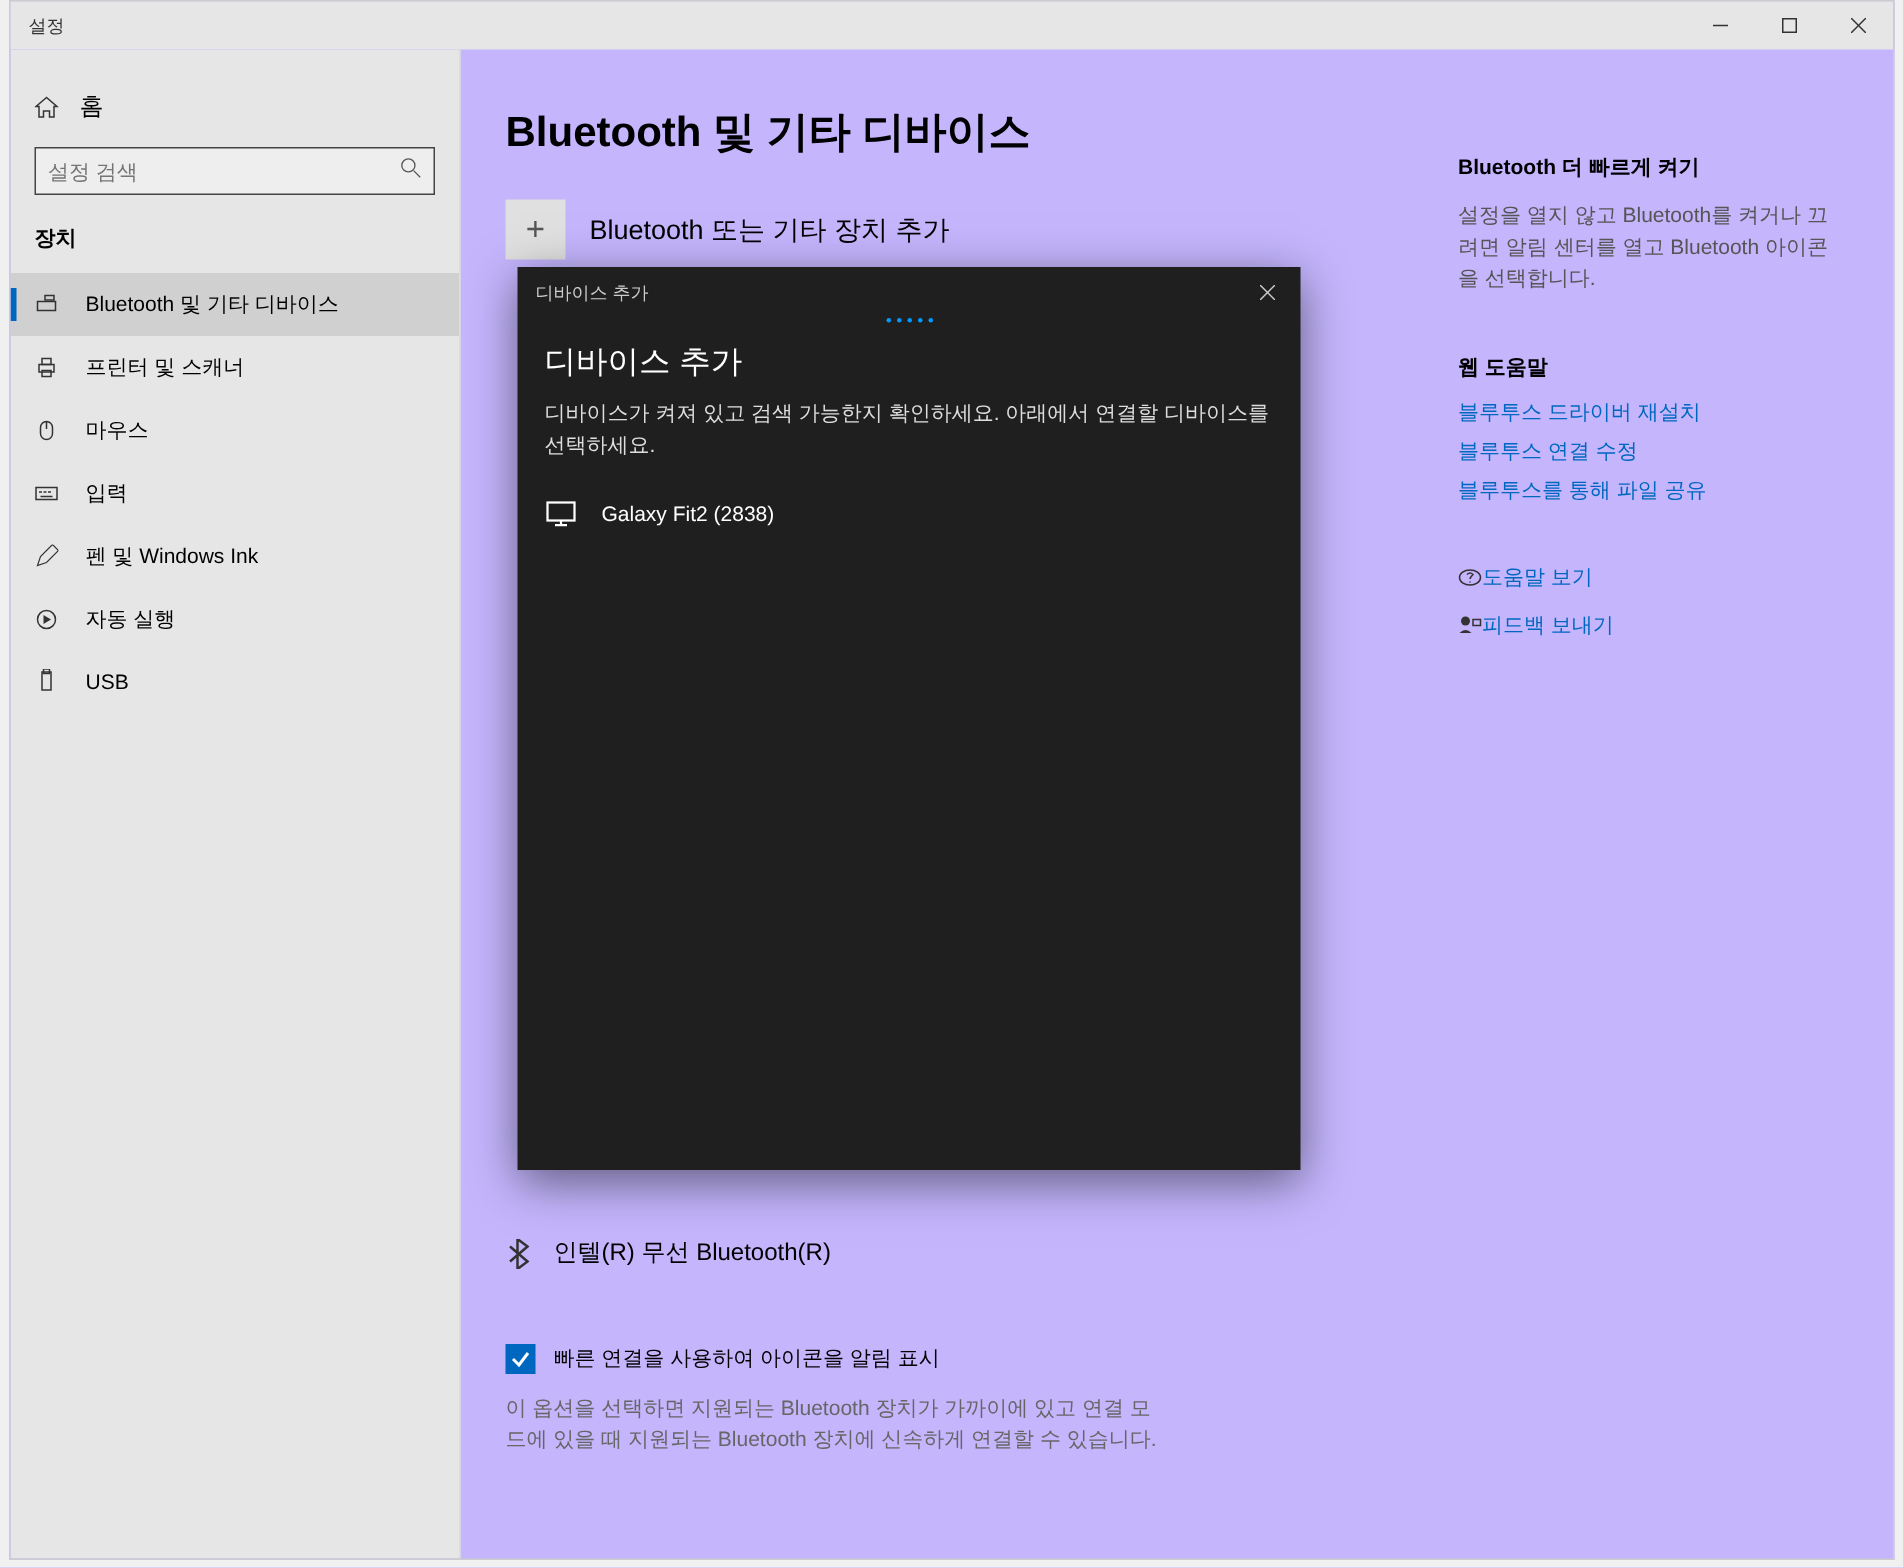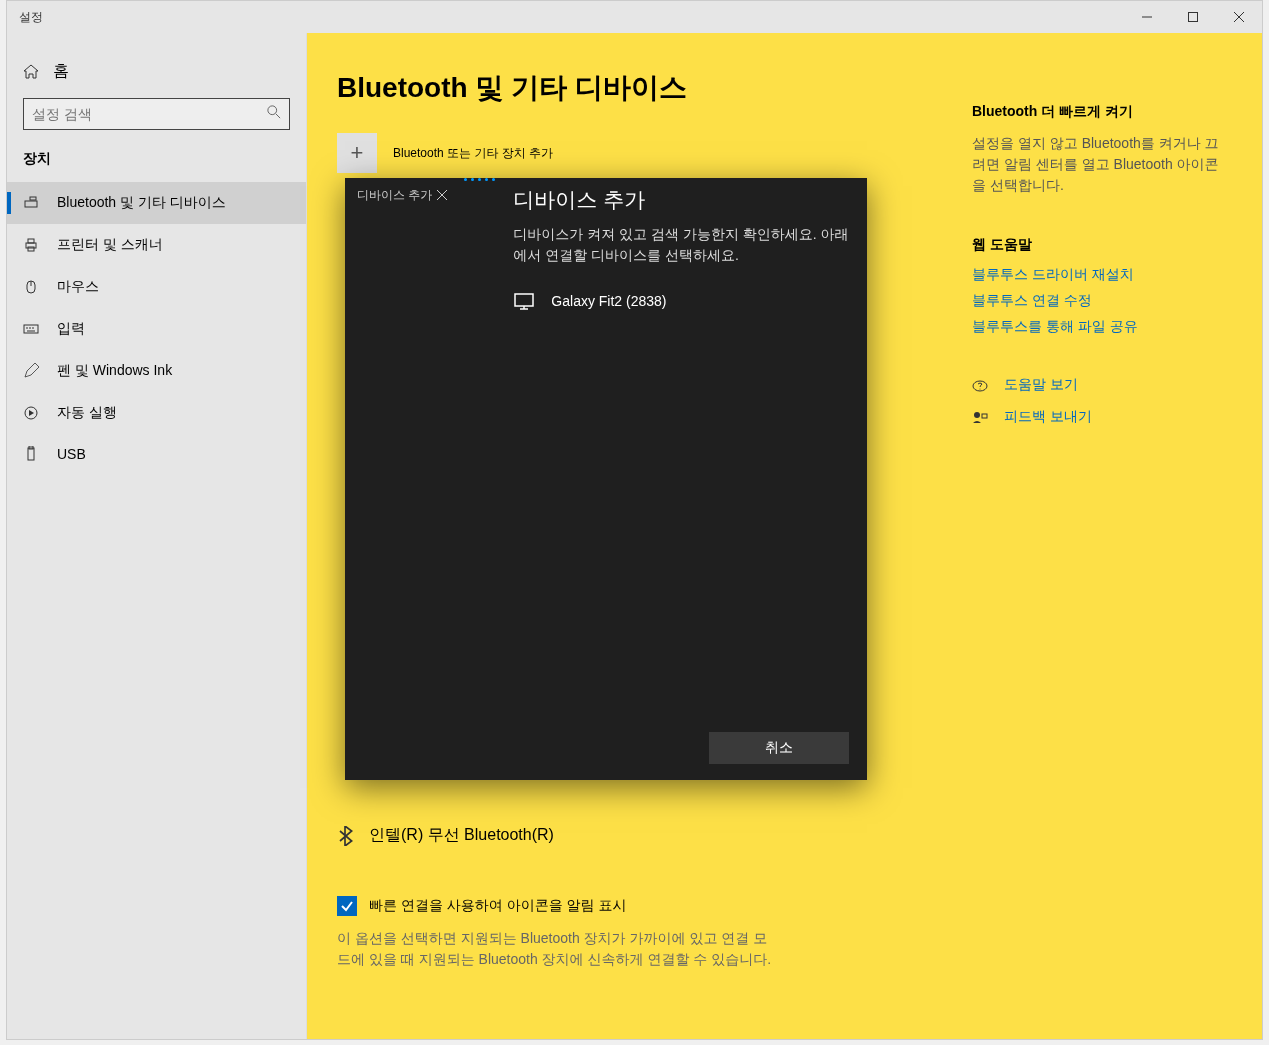--- a/index.html
+++ b/index.html
@@ -1,17 +1,17 @@
 <!DOCTYPE html>
 <html><head>
 <meta charset="utf-8">
 <style>
 * { margin: 0; padding: 0; box-sizing: border-box; font-family: "Segoe UI", "Malgun Gothic", sans-serif; }
 body { background: #f0f0f0; width: 1269px; height: 1045px; overflow: hidden; position: relative; }
-.window { position: absolute; top: 0; left: 6px; width: 1257px; height: 1040px; background: #fde047; border: 1px solid #ccc; display: flex; flex-direction: column; }
+.window { position: absolute; top: 0; left: 6px; width: 1257px; height: 1040px; background: #c4b5fd; border: 1px solid #ccc; display: flex; flex-direction: column; }
 .titlebar { height: 32px; background: #e6e6e6; display: flex; align-items: center; justify-content: space-between; padding-left: 12px; }
 .titlebar-title { font-size: 12px; color: #333; }
 .titlebar-controls { display: flex; }
 .titlebar-btn { width: 46px; height: 32px; display: flex; align-items: center; justify-content: center; color: #333; }
 .titlebar-btn svg { width: 10px; height: 10px; }
 .body { flex: 1; display: flex; overflow: hidden; }
 .sidebar { width: 300px; background: #e6e6e6; padding-top: 20px; border-right: 1px solid #ddd; }
 .home-row { display: flex; align-items: center; padding: 8px 16px; gap: 14px; margin-bottom: 8px; }
 .home-icon { width: 16px; height: 16px; }
 .search-box { display: flex; align-items: center; margin: 6px 16px 14px 16px; border: 1px solid #444; background: #eee; height: 32px; padding: 0 8px; justify-content: space-between; gap: 26px; }
@@ -20,37 +20,37 @@
 .section-label { font-size: 14px; font-weight: 700; padding: 6px 16px 14px 16px; }
 .nav-item { display: flex; align-items: center; padding: 12px 16px; gap: 18px; font-size: 14px; cursor: pointer; }
 .nav-item.selected { background: #d0d0d0; position: relative; }
 .nav-item.selected::before { content: ""; position: absolute; left: 0; top: 10px; bottom: 10px; width: 4px; background: #0067c0; }
 .nav-icon { width: 16px; height: 16px; display: inline-flex; align-items: center; justify-content: center; }
 .content { flex: 1; display: flex; padding: 22px 30px 0 30px; overflow: hidden; }
 .main-col { flex: 1; max-width: 610px; }
 .page-title { font-size: 28px; font-weight: 600; margin-bottom: 26px; margin-top: 14px; }
 .add-row { display: flex; align-items: center; gap: 16px; margin-bottom: 30px; }
 .add-btn { width: 40px; height: 40px; background: #e0e0e0; display: flex; align-items: center; justify-content: center; font-size: 22px; color: #555; }
-.add-label { font-size: 12px; }
+.add-label { font-size: 18px; }
 .device-row { display: flex; align-items: center; gap: 16px; margin: 22px 0; }
 .device-row .bt-icon { width: 20px; height: 20px; }
 .device-label { font-size: 16px; text-align: center; }
 .checkbox-row { display: flex; align-items: center; gap: 12px; margin-top: 50px; }
 .checkbox { width: 20px; height: 20px; background: #0067c0; display: flex; align-items: center; justify-content: center; color: #fff; font-size: 14px; }
 .checkbox-label { font-size: 14px; }
 .desc-text { font-size: 14px; color: #666; margin-top: 12px; max-width: 440px; line-height: 1.5; }
 .right-col { width: 260px; margin-left: 30px; padding-top: 48px; }
 .right-section { margin-bottom: 40px; }
 .right-heading { font-size: 14px; font-weight: 600; margin-bottom: 12px; }
 .right-text { font-size: 14px; color: #555; line-height: 1.5; }
 .right-link { display: block; font-size: 14px; color: #0067c0; margin-bottom: 14px; cursor: pointer; }
-.help-row { display: flex; align-items: flex-end; gap: 16px; margin-bottom: 14px; }
+.help-row { display: flex; align-items: center; gap: 0; margin-bottom: 14px; }
 .help-icon { width: 16px; height: 16px; color: #333; }
 .help-link { font-size: 14px; color: #0067c0; cursor: pointer; }
-.dialog-overlay { position: absolute; top: 178px; left: 345px; width: 522px; height: 602px; background: #1f1f1f; color: #fff; display: flex; flex-direction: row; box-shadow: 0 8px 30px rgba(0,0,0,0.5); }
+.dialog-overlay { position: absolute; top: 178px; left: 345px; width: 522px; height: 602px; background: #1f1f1f; color: #fff; display: flex; flex-direction: column; box-shadow: 0 8px 30px rgba(0,0,0,0.5); }
 .dialog-titlebar { height: 34px; display: flex; align-items: center; justify-content: space-between; padding: 0 12px; font-size: 12px; color: #ccc; }
 .dialog-close { width: 20px; height: 20px; display: flex; align-items: center; justify-content: center; color: #ccc; }
 .dialog-body { padding: 6px 18px 16px 18px; flex: 1; display: flex; flex-direction: column; }
 .dialog-heading { font-size: 21px; font-weight: 400; margin-bottom: 10px; margin-top: 2px; }
 .dialog-desc { font-size: 14px; color: #ddd; line-height: 1.5; margin-bottom: 14px; }
 .device-item { display: flex; align-items: center; gap: 16px; padding: 10px 0; cursor: pointer; }
 .device-item-icon { width: 22px; height: 22px; color: #fff; display: flex; align-items: center; justify-content: center; }
 .device-item-text { display: flex; flex-direction: column; }
 .device-item-name { font-size: 14px; color: #fff; }
 .device-item-sub { font-size: 13px; color: #aaa; }
@@ -270,17 +270,14 @@
             <rect x="2" y="4" width="18" height="12" fill="none" stroke="#fff" stroke-width="1.5"></rect>
             <line x1="7" y1="19" x2="15" y2="19" stroke="#fff" stroke-width="1.5"></line>
             <line x1="11" y1="16" x2="11" y2="19" stroke="#fff" stroke-width="1.5"></line>
           </svg>
       </span>
       <div class="device-item-text">
         <span class="device-item-name">Galaxy Fit2 (2838)</span>
       </div>
     </div>
 
-    <div class="dialog-footer">
-      <button class="dialog-cancel">취소</button>
-    </div>
   </div>
 </div>
 
 </body></html>

